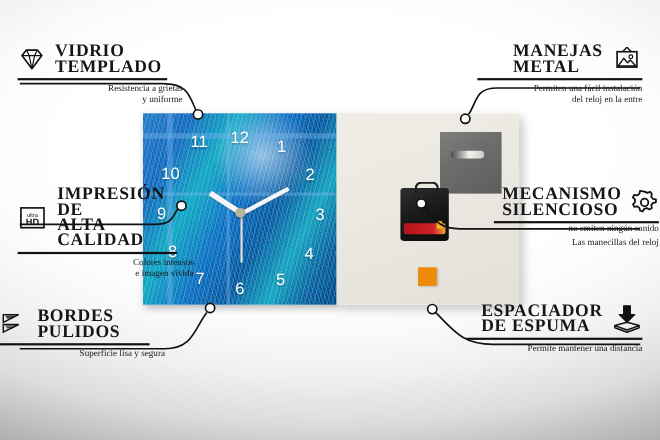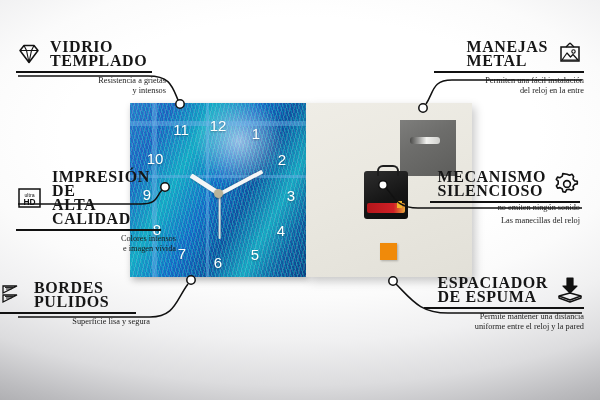--- a/index.html
+++ b/index.html
@@ -156,21 +156,21 @@
         <path d="M4 7.5 L8 2.5 H18 L22 7.5 L13 19.5 Z" fill="none" stroke="#111" stroke-width="1.5" stroke-linejoin="round"></path>
         <path d="M4 7.5 H22 M8 2.5 L10.5 7.5 L13 19.5 M18 2.5 L15.5 7.5 L13 19.5 M10.5 7.5 H15.5" fill="none" stroke="#111" stroke-width="1.1"></path>
       </svg>
       <div>
         <div class="co-title">VIDRIO</div>
         <div class="co-title">TEMPLADO</div>
       </div>
     </div>
     <div class="co-rule" style="width:136px;"></div>
     <div class="co-desc">Resistencia a grietas</div>
-    <div class="co-desc" style="margin-top:0;">y intensos</div>
+    <div class="co-desc" style="margin-top:0;">y uniforme</div>
   </div>
 
   <div class="callout left" style="left:16px;top:170px;width:160px;">
     <div class="co-head">
       <svg class="ico" width="28" height="24" viewBox="0 0 28 24">
         <rect x="3" y="3" width="21" height="18" fill="none" stroke="#111" stroke-width="1.5"></rect>
         <text x="13.5" y="11" font-family="Liberation Sans, sans-serif" font-size="5.2" text-anchor="middle" fill="#111">ultra</text>
         <text x="13.5" y="18.6" font-family="Liberation Sans, sans-serif" font-size="8.4" font-weight="bold" text-anchor="middle" fill="#111">HD</text>
       </svg>
       <div>
@@ -209,21 +209,21 @@
         <rect x="5" y="5" width="18" height="14" fill="none" stroke="#111" stroke-width="1.5"></rect>
         <circle cx="17.5" cy="9.5" r="1.7" fill="none" stroke="#111" stroke-width="1.1"></circle>
         <path d="M6 18 L11 11 L14.5 15 L17 12.5 L22 18 Z" fill="none" stroke="#111" stroke-width="1.2" stroke-linejoin="round"></path>
       </svg>
     </div>
     <div class="co-rule" style="width:150px;margin-left:0;"></div>
     <div class="co-desc">Permiten una fácil instalación</div>
     <div class="co-desc" style="margin-top:0;">del reloj en la entre</div>
   </div>
 
-  <div class="callout right" style="left:430px;top:170px;width:150px;">
+  <div class="callout right" style="left:449px;top:170px;width:150px;">
     <div class="co-head">
       <div>
         <div class="co-title">MECANISMO</div>
         <div class="co-title">SILENCIOSO</div>
       </div>
       <svg class="ico" width="26" height="24" viewBox="0 0 26 24">
         <path d="M13 2.2 l2.6 1.1 2.4 -1 1.6 2.1 -0.6 2.5 1.7 2 2.6 0.4 0 2.6 -2.6 0.5 -1.6 2.1 0.5 2.5 -2.2 1.4 -2.3 -1.2 -2.6 0.6 -1.1 2.4 -2.5 -0.6 -0.6 -2.6 -2.2 -1.4 -2.5 0.5 -1.2 -2.3 1.8 -1.9 0 -2.7 -1.9 -1.8 1.2 -2.3 2.6 0.6 2.2 -1.5 0.5 -2.6 z" fill="none" stroke="#111" stroke-width="1.6" stroke-linejoin="round"></path>
         <circle cx="13" cy="12" r="3.4" fill="none" stroke="#111" stroke-width="1.6"></circle>
       </svg>
     </div>
@@ -239,16 +239,15 @@
         <div class="co-title">DE ESPUMA</div>
       </div>
       <svg class="ico" width="28" height="26" viewBox="0 0 28 26">
         <path d="M11 1 H17 V9 H21 L14 16 L7 9 H11 Z" fill="#111" stroke="#111" stroke-width="1.2" stroke-linejoin="round"></path>
         <path d="M14 16 L25 19 L14 23 L3 19 Z" fill="none" stroke="#111" stroke-width="1.4" stroke-linejoin="round"></path>
         <path d="M3 19 V21 L14 25 L25 21 V19" fill="none" stroke="#111" stroke-width="1.4" stroke-linejoin="round"></path>
       </svg>
     </div>
     <div class="co-rule" style="width:160px;"></div>
     <div class="co-desc">Permite mantener una distancia</div>
-    <div class="co-desc" style="margin-top:0;">uniforme entre el reloj y la pared</div>
   </div>
 
 </div>
 
 </body></html>

